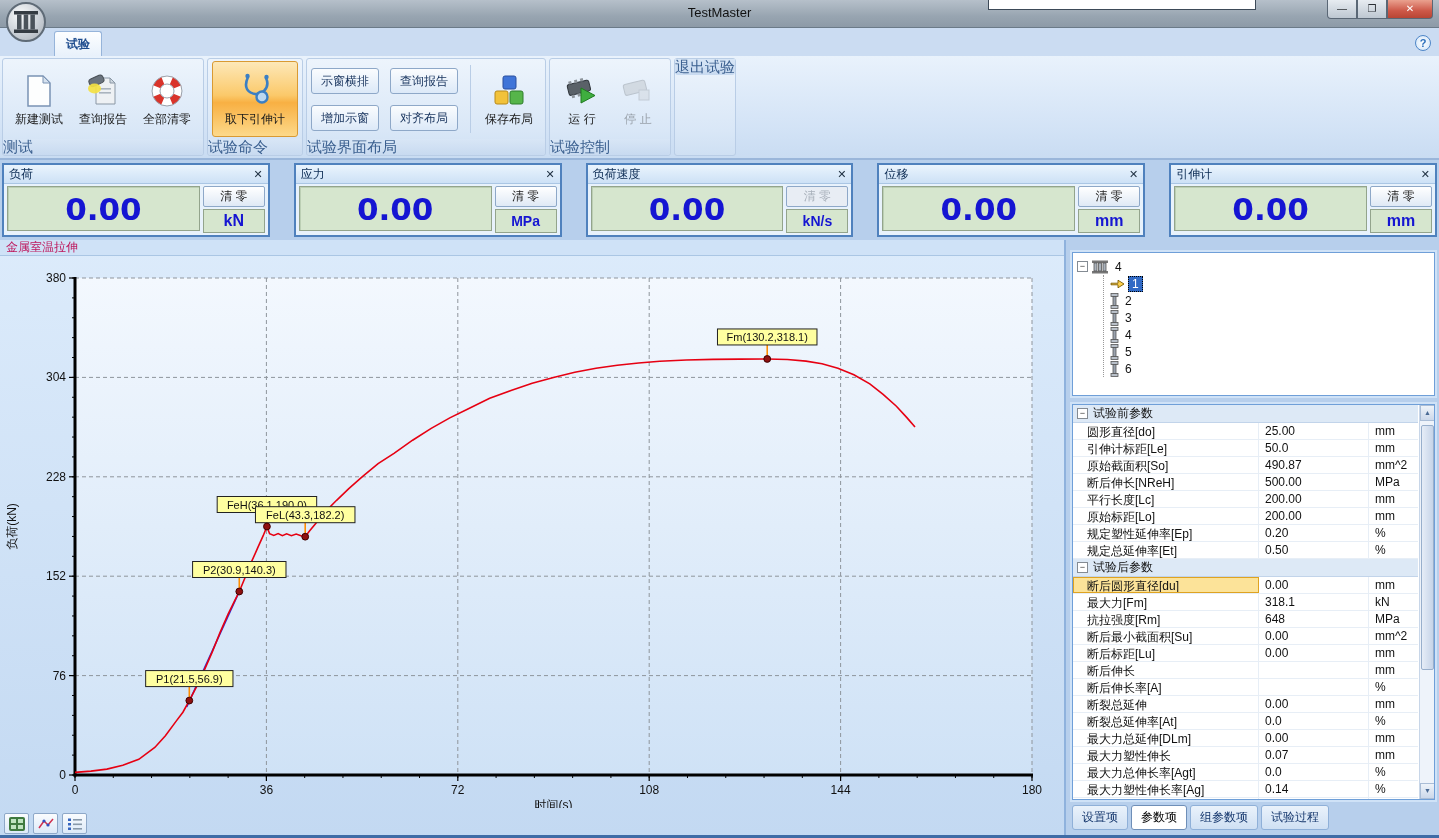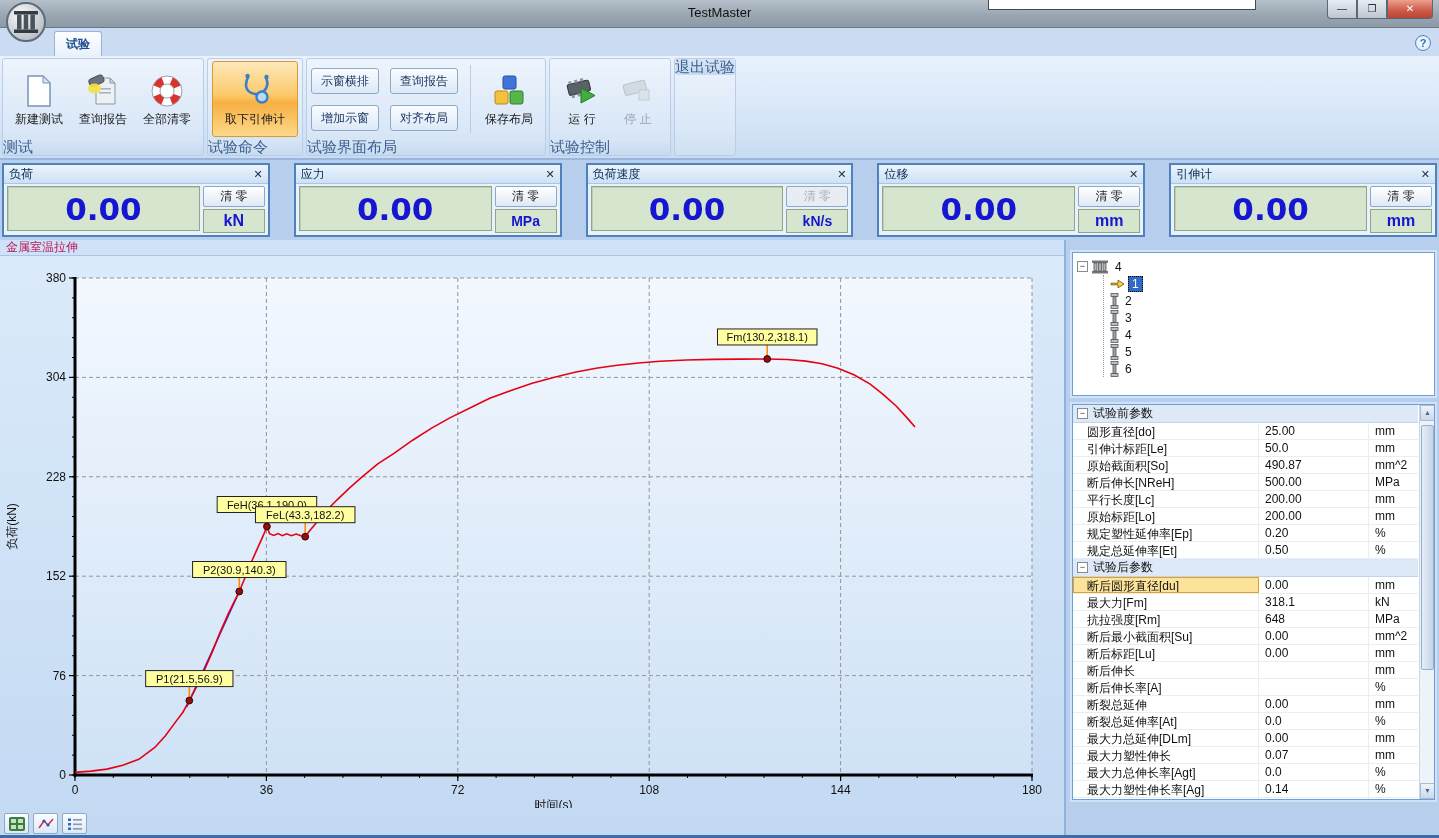--- a/index.html
+++ b/index.html
@@ -679,16 +679,22 @@
             <div class="p-value">189.97</div>
             <div class="p-unit">kN</div>
           </div>
         </div>
       <div class="pscroll">
         <div class="ps-btn" style="top:0">▲</div>
         <div class="ps-thumb"></div>
         <div class="ps-btn" style="bottom:0">▼</div>
       </div>
     </div>
+    <div id="tab-strip">
+      <div class="btab">设置项</div>
+      <div class="btab active">参数项</div>
+      <div class="btab">组参数项</div>
+      <div class="btab">试验过程</div>
+    </div>
   </div>
 
   <div class="bottom-edge"></div>
 </div>
 
 </body></html>

